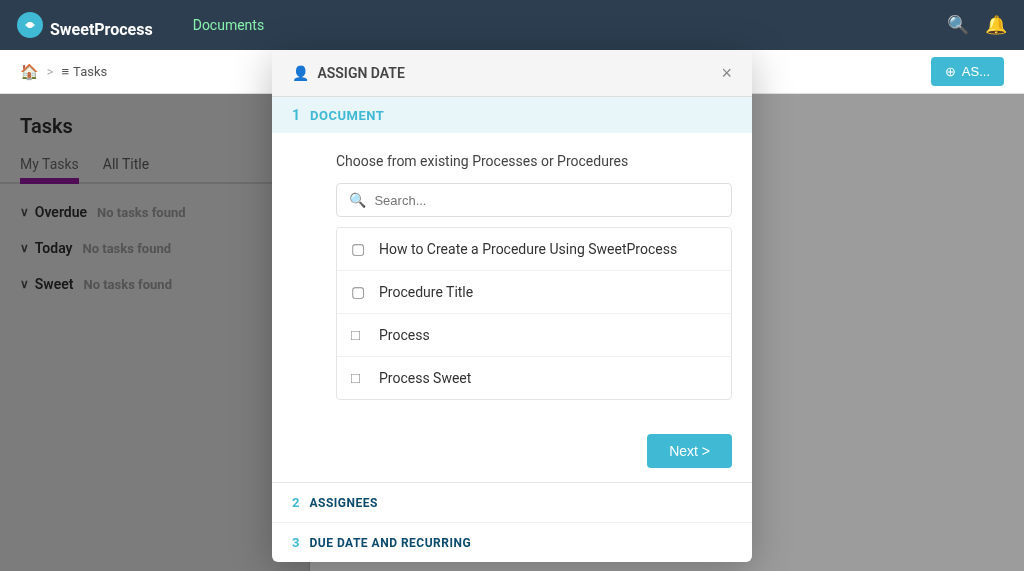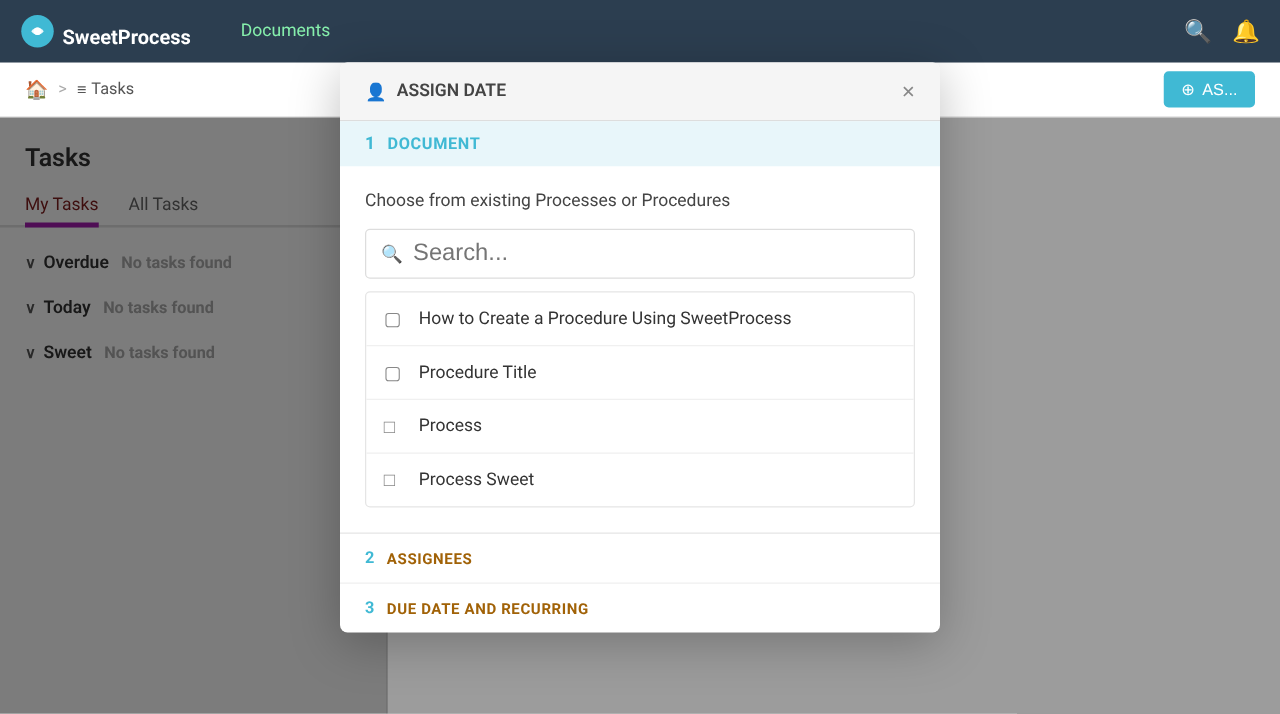--- a/index.html
+++ b/index.html
@@ -128,22 +128,22 @@
       margin-bottom: 12px;
     }
     .sidebar-tab {
       font-size: 14px;
       padding: 6px 0;
       margin-right: 24px;
       cursor: pointer;
       color: #666;
     }
     .sidebar-tab.active {
-      color: #7f1d1d;
-      border-bottom: 4px solid #a21caf;
+      color: #737373;
+      border-bottom: 6px solid #a21caf;
       margin-bottom: -2px;
     }
     .task-section {
       padding: 8px 20px;
     }
     .task-section-header {
       display: flex;
       align-items: center;
       gap: 6px;
       font-size: 14px;
@@ -224,39 +224,40 @@
       font-size: 13px;
       font-weight: 700;
       color: #40b9d4;
       letter-spacing: 0.5px;
       text-transform: uppercase;
     }
 
     
     .modal-body {
       padding: 20px;
+      margin-left: 44px;
     }
     .modal-subtitle {
       font-size: 14px;
       color: #444;
       margin-bottom: 14px;
     }
     .search-box {
       display: flex;
       align-items: center;
       border: 1px solid #ddd;
       border-radius: 4px;
       padding: 8px 12px;
       margin-bottom: 10px;
       gap: 8px;
     }
     .search-box input {
       border: none;
       outline: none;
-      font-size: 19px;
+      font-size: 13px;
       color: #888;
       width: 100%;
       background: transparent;
     }
     .search-icon-char { color: #aaa; font-size: 14px; }
 
     
     .doc-list {
       border: 1px solid #e5e5e5;
       border-radius: 4px;
@@ -311,21 +312,21 @@
     }
     .footer-step:last-child { border-bottom: none; }
     .footer-step-num {
       font-size: 13px;
       font-weight: 700;
       color: #40b9d4;
     }
     .footer-step-label {
       font-size: 12px;
       font-weight: 700;
-      color: #a16207;
+      color: #0c4a6e;
       text-transform: uppercase;
       letter-spacing: 0.5px;
     }
 
     .dimmed {
       filter: brightness(0.75);
     }
   </style>
 </head>
 <body>
@@ -364,21 +365,21 @@
     <span>AS...</span>
   </button>
 </div>
 
 <div class="main-content">
 
   <div class="sidebar dimmed">
     <div class="sidebar-title">Tasks</div>
     <div class="sidebar-tabs">
       <div class="sidebar-tab active">My Tasks</div>
-      <div class="sidebar-tab">All Tasks</div>
+      <div class="sidebar-tab">All Title</div>
     </div>
     <div class="task-section">
       <div class="task-section-header">
         <span class="chevron">∨</span>
         <span>Overdue</span>
         <span class="no-tasks">No tasks found</span>
       </div>
     </div>
     <div class="task-section">
       <div class="task-section-header">
@@ -439,20 +440,23 @@
         </div>
 
         <div class="doc-item">
           <span class="doc-icon">□</span>
           <span>Process Sweet</span>
         </div>
 
       </div>
     </div>
 
+    <div class="modal-footer">
+      <button class="next-btn">Next &gt;</button>
+    </div>
 
     <div class="modal-footer-steps">
       <div class="footer-step">
         <span class="footer-step-num">2</span>
         <span class="footer-step-label">ASSIGNEES</span>
       </div>
       <div class="footer-step">
         <span class="footer-step-num">3</span>
         <span class="footer-step-label">DUE DATE AND RECURRING</span>
       </div>

